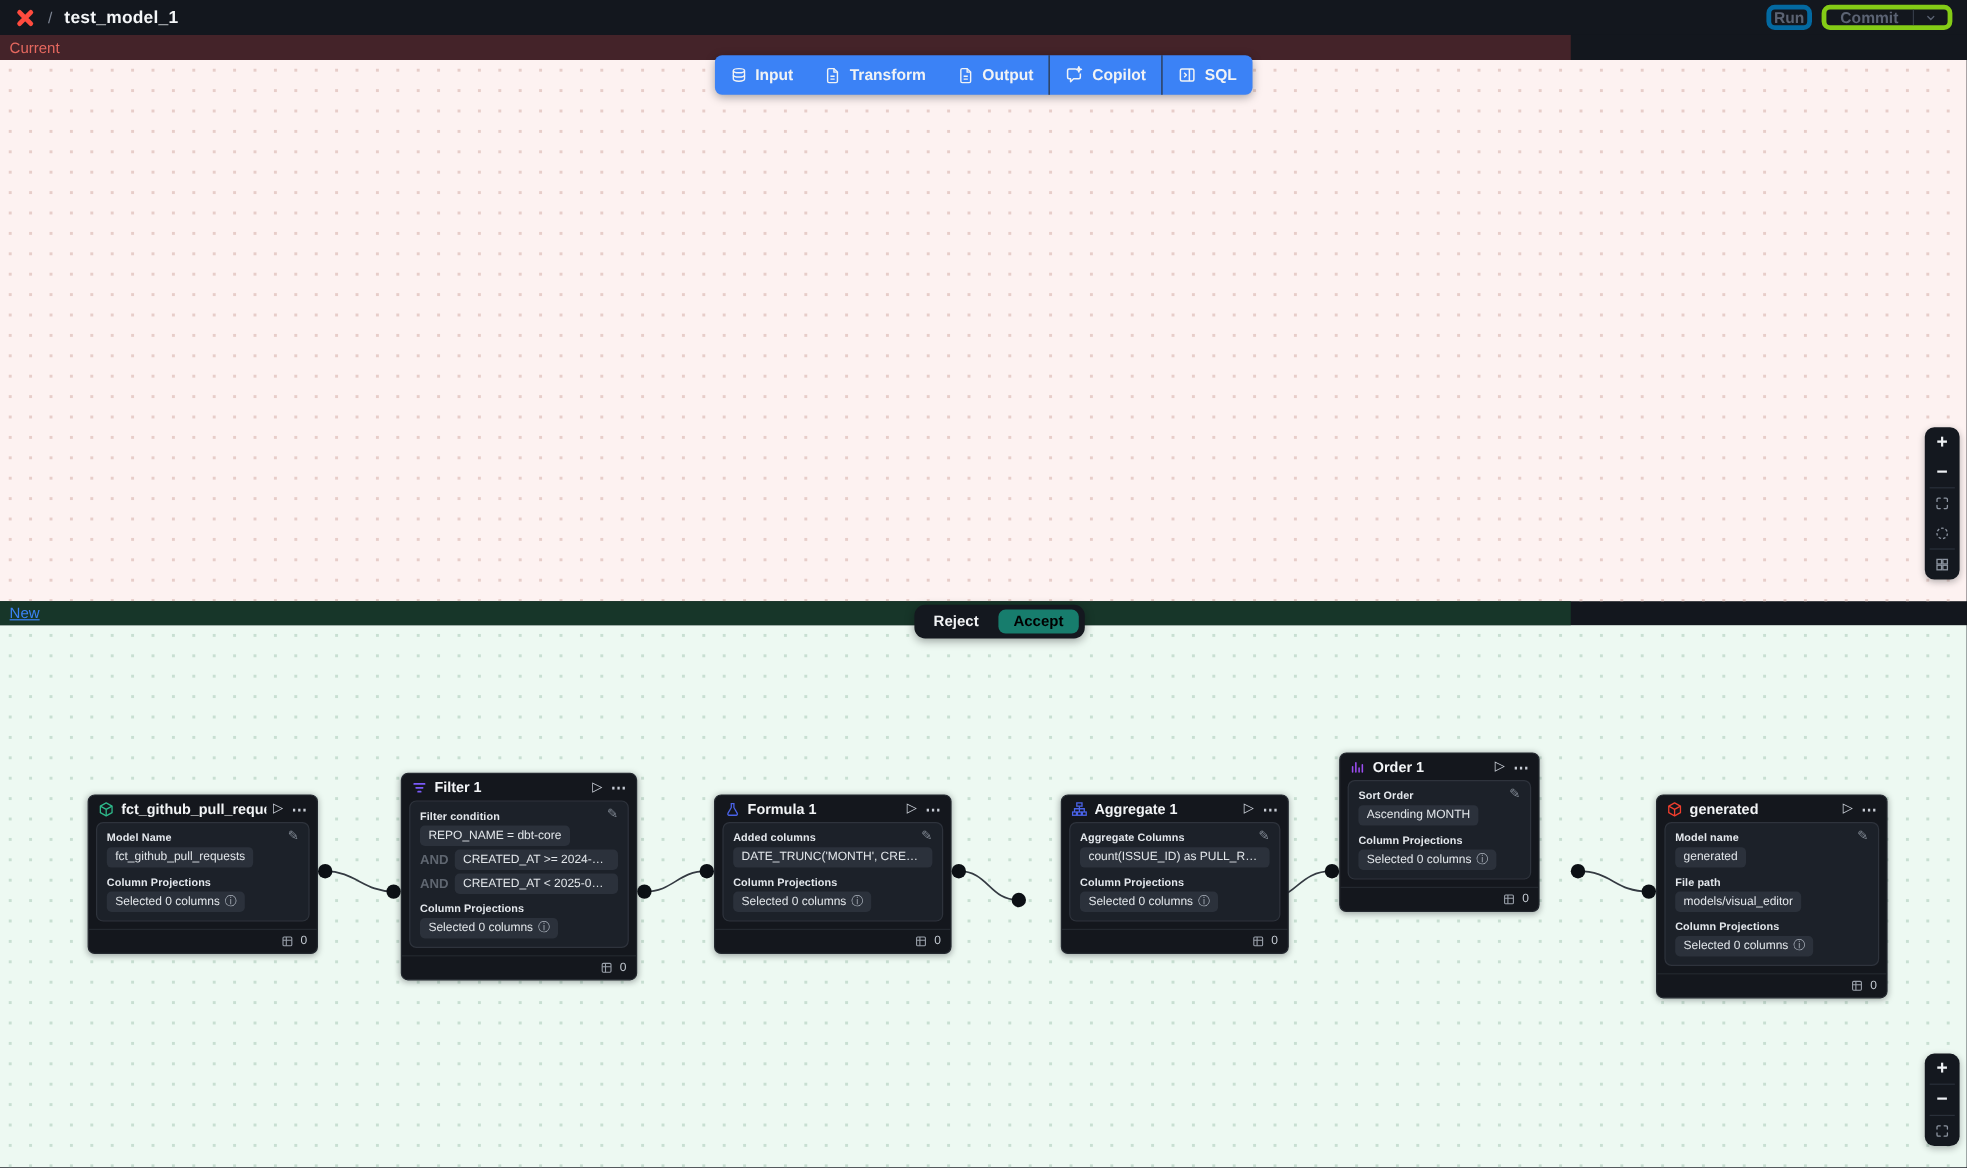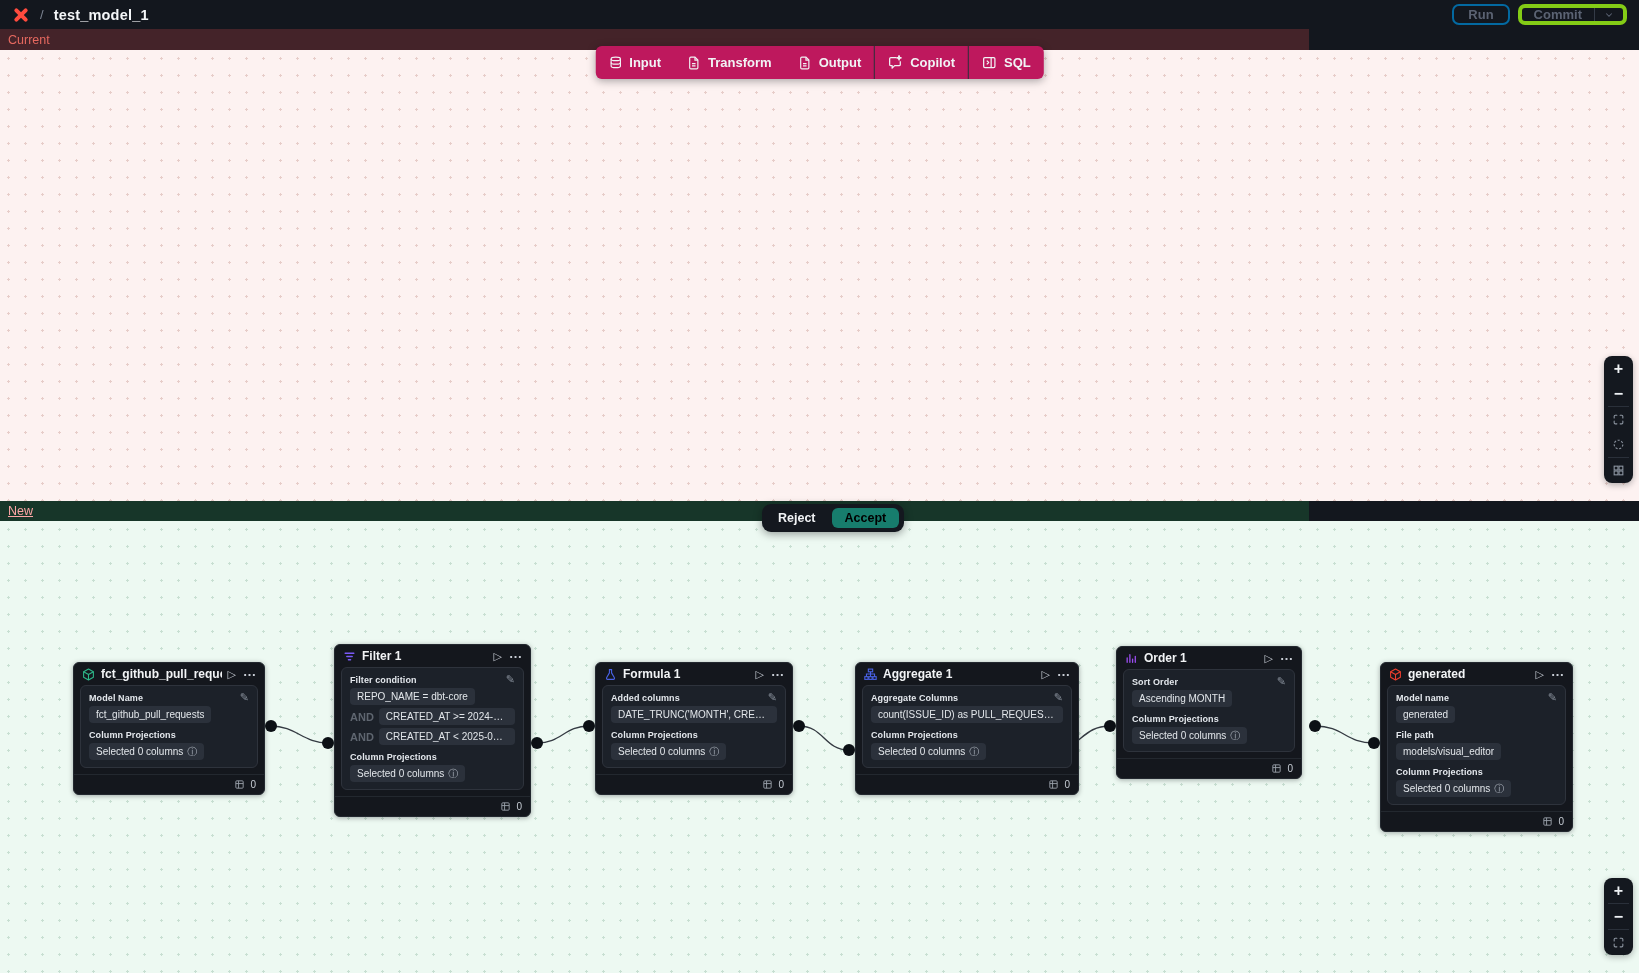--- a/index.html
+++ b/index.html
@@ -6,43 +6,43 @@
     font-family:"Liberation Sans",sans-serif;background:#13171e;position:relative;}
   *{box-sizing:border-box;}
 
   
   .topbar{position:absolute;left:0;top:0;width:1639px;height:29px;background:#13171e;
     display:flex;align-items:center;padding:0 12px;z-index:10;}
   .logo{width:18px;height:18px;display:flex;align-items:center;justify-content:center;}
   .crumb-sep{color:#7e8694;font-size:13px;margin:0 10px;}
   .doc-title{color:#f4f6f8;font-size:14.5px;font-weight:700;letter-spacing:.2px;}
   .topbar-right{margin-left:auto;display:flex;align-items:center;gap:8px;}
-  .btn-ghost{border:2px solid #0369a1;color:#5b6373;font-size:13px;font-weight:600;
-    border-radius:7px;padding:2px 14px;height:21px;display:flex;align-items:center;background:transparent;}
+  .btn-ghost{border:4px solid #0369a1;color:#5b6373;font-size:13px;font-weight:600;
+    border-radius:7px;padding:2px 2px;height:21px;display:flex;align-items:center;background:transparent;}
   .btn-split{display:flex;align-items:stretch;border:4px solid #84cc16;border-radius:7px;height:21px;overflow:hidden;}
   .btn-split .seg{display:flex;align-items:center;padding:0 12px;color:#5b6373;font-size:13px;font-weight:600;}
   .btn-split .seg.caret{border-left:1px solid #343b47;padding:0 9px;}
   .btn-split .seg.caret svg{stroke:#5b6373;}
 
   
   .banner{position:absolute;left:0;width:1309px;display:flex;align-items:center;
     padding:0 8px;font-size:12.5px;z-index:4;}
   .banner-current{top:29px;height:21px;background:#442329;color:#e5685f;}
-  .banner-new{top:501px;height:20px;background:#173629;color:#fca5a5;text-decoration:underline;}
+  .banner-new{top:501px;height:20px;background:#173629;color:#3b82f6;text-decoration:underline;}
 
   
   .canvas{position:absolute;left:0;width:1639px;z-index:0;}
   .canvas-current{top:50px;height:451px;background:#fdf2f1;
     background-image:radial-gradient(circle,#e7cdc9 1.2px,transparent 1.3px);background-size:17px 17px;}
   .canvas-new{top:521px;height:452px;background:#edf9f2;
     background-image:radial-gradient(circle,#c8dfd2 1.2px,transparent 1.3px);background-size:17px 17px;}
 
   
   .node-toolbar{position:absolute;top:46px;left:50%;transform:translateX(-50%);height:33px;
-    background:#be185d;border-radius:6px;display:flex;align-items:stretch;z-index:8;
+    background:#3b82f6;border-radius:6px;display:flex;align-items:stretch;z-index:8;
     box-shadow:0 2px 8px rgba(10,12,16,.35);}
   .tb-btn{display:flex;align-items:center;gap:7px;padding:0 13px;color:#f1f3f5;
     font-size:13px;font-weight:600;cursor:pointer;}
   .tb-btn svg{stroke:#f1f3f5;}
   .tb-sep{width:1px;background:#2a303a;margin:0;}
 
   
   .diff-pill{position:absolute;left:762px;top:504px;background:#14181f;border-radius:9px;
     padding:4px 5px;display:flex;align-items:center;gap:5px;z-index:9;
     box-shadow:0 2px 8px rgba(10,12,16,.4);}
@@ -368,21 +368,21 @@
   </div>
   <div class="node-footer">
     <svg class="ic" width="11" height="11" viewBox="0 0 24 24" fill="none" stroke-width="2">
         <rect x="4" y="4" width="16" height="16" rx="2"></rect>
         <path d="M10 4v16M4 10h16"></path>
       </svg>
     <span class="count">0</span>
   </div>
 </div>
 
-<div class="node" style="left:855px;top:662px;width:224px">
+<div class="node" style="left:884px;top:662px;width:190px">
   <div class="node-header">
     <span class="node-icon icon-blue">
       <svg class="ic" width="13" height="13" viewBox="0 0 24 24" fill="none" stroke-width="2">
           <rect x="8" y="2" width="8" height="5"></rect>
           <rect x="1.5" y="16" width="6" height="5"></rect>
           <rect x="9" y="16" width="6" height="5"></rect>
           <rect x="16.5" y="16" width="6" height="5"></rect>
           <path d="M12 7v4M12 11H4.5v5M12 11v5M12 11h7.5v5"></path>
         </svg>
     </span>
@@ -414,21 +414,21 @@
   </div>
   <div class="node-footer">
     <svg class="ic" width="11" height="11" viewBox="0 0 24 24" fill="none" stroke-width="2">
         <rect x="4" y="4" width="16" height="16" rx="2"></rect>
         <path d="M10 4v16M4 10h16"></path>
       </svg>
     <span class="count">0</span>
   </div>
 </div>
 
-<div class="node" style="left:1116px;top:646px;width:186px">
+<div class="node" style="left:1116px;top:627px;width:167px">
   <div class="node-header">
     <span class="node-icon icon-violet">
       <svg class="ic" width="13" height="13" viewBox="0 0 24 24" fill="none" stroke-width="2.4" stroke-linecap="round">
           <path d="M4 19V11M9 19V5M14 19v-6M19 19V8"></path>
         </svg>
     </span>
     <span class="node-title">Order 1</span>
     <span class="node-actions">
       <span class="play-glyph">▷</span>
       <span class="more-glyph">⋯</span>

